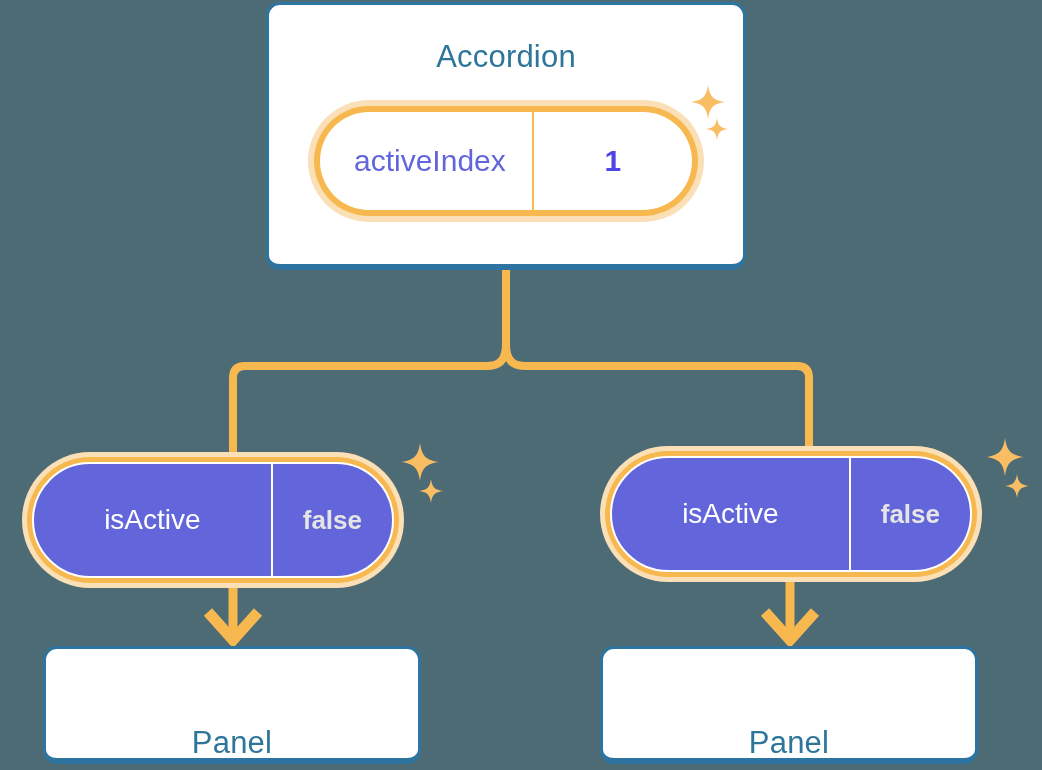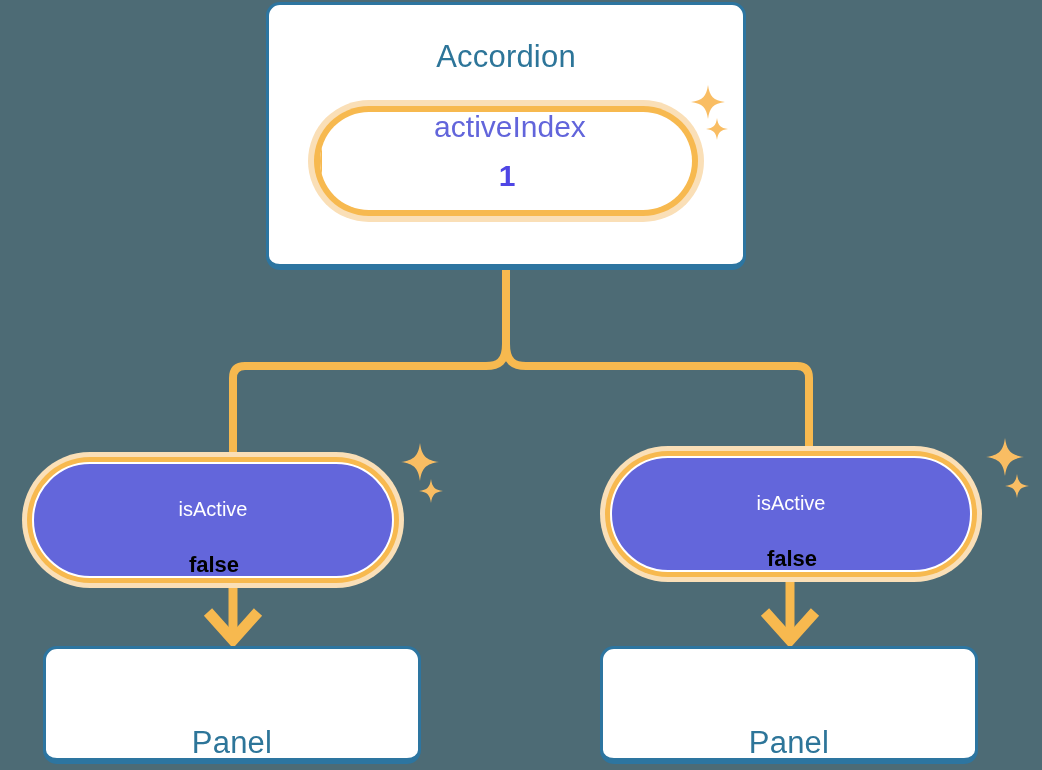--- a/index.html
+++ b/index.html
@@ -85,21 +85,20 @@
     background: #f7b94f;              
     padding: 6px;
     width: 100%;
   }
   .badge-body {
     display: flex;
     align-items: stretch;
     border-radius: 999px;
     width: 100%;
     overflow: hidden;
-    flex-direction: column;
   }
   .badge-key, .badge-val {
     display: flex;
     align-items: center;
     justify-content: center;
     white-space: nowrap;
     line-height: 1;
   }
 
   
@@ -127,28 +126,28 @@
   .badge.solid .badge-ring {
     padding: 5px;
   }
   .badge.solid .badge-body {
     background: #6366db;
     border: 2px solid #ffffff;
     box-sizing: border-box;
   }
   .badge.solid .badge-key {
     color: #ffffff;
-    font-size: 20px;
+    font-size: 28px;
     flex: 1 1 auto;
     padding: 0 20px;
   }
   .badge.solid .badge-val {
-    color: #000000;
+    color: #e5e5e5;
     font-weight: bold;
-    font-size: 22px;
+    font-size: 26px;
     flex: 0 0 auto;
     padding: 0 30px;
     border-left: 2px solid #ffffff;
   }
 
   #badge-active-index {
     left: 308px;
     top: 100px;
     width: 396px;
     height: 122px;

